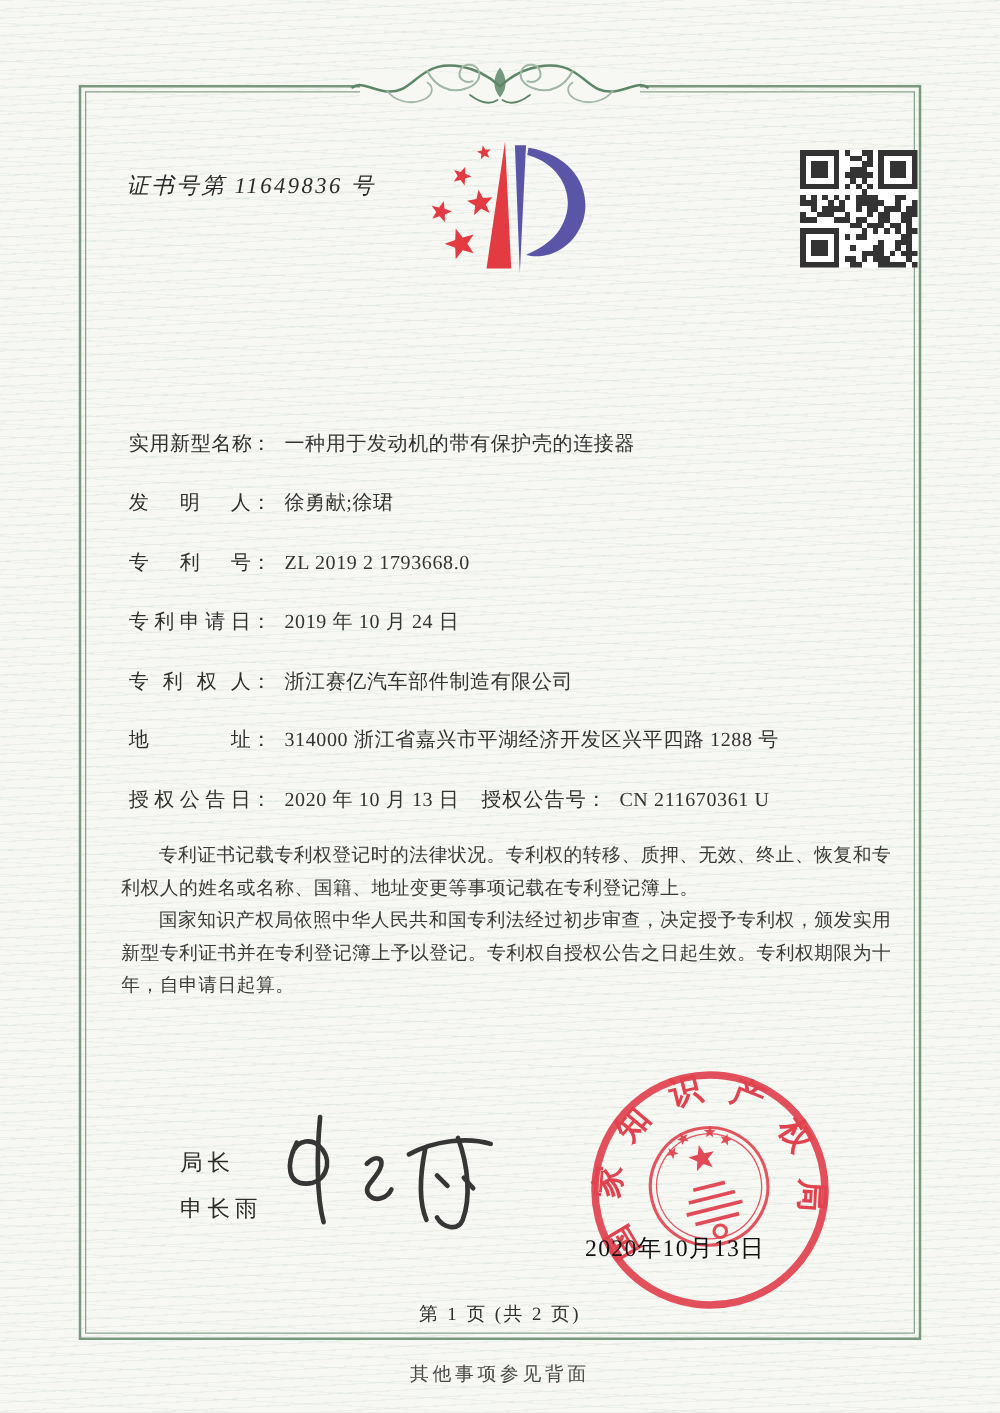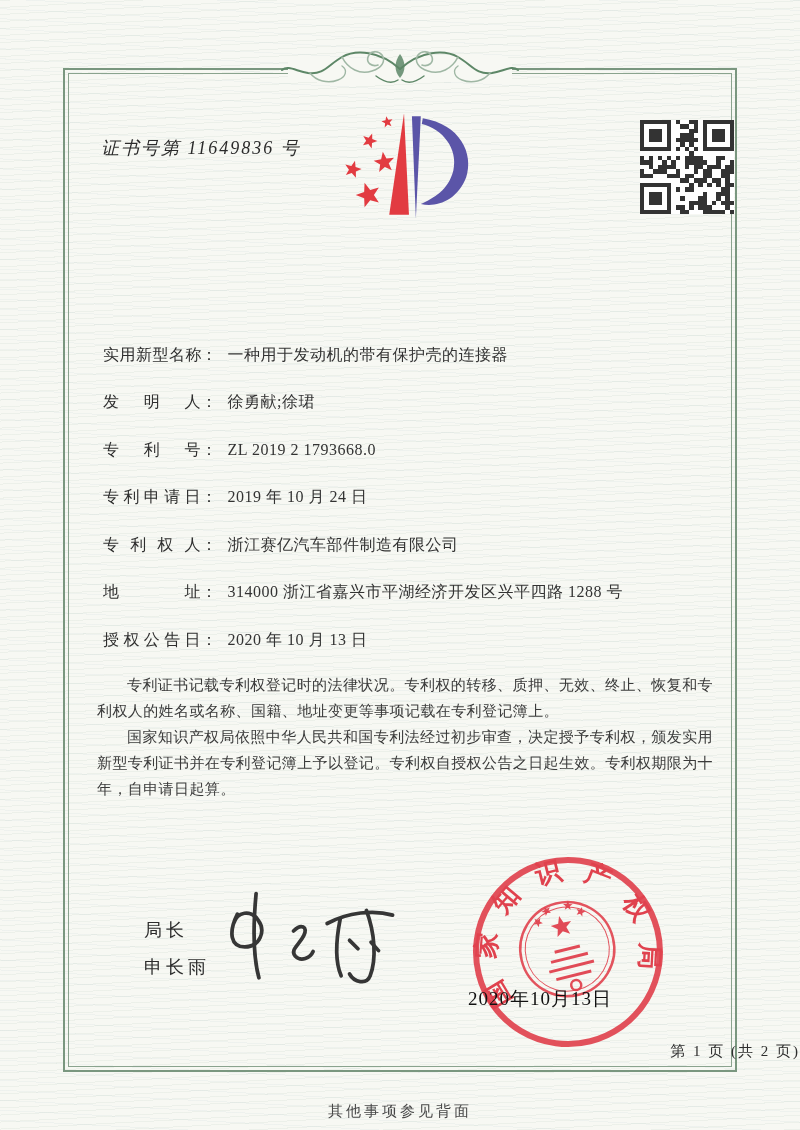--- a/index.html
+++ b/index.html
@@ -23,23 +23,23 @@
           vertical-align:bottom;}
   .fcolon{margin-right:10px;}
   .fvalue{color:#333;}
   .pair2{position:absolute;left:282px;top:0;white-space:nowrap;}
   .paras{left:97px;top:672px;width:616px;font-size:15px;line-height:26px;
          text-align:justify;color:#3a3a3a;letter-spacing:0.4px;}
   .paras p{margin:0;text-indent:2em;}
   .signer{left:108px;font-size:18px;letter-spacing:4px;color:#2b2b2b;margin-left:36px;}
   .seal-date{left:468px;top:986px;width:200px;text-align:left;font-size:19px;
              font-weight:400;color:#111;letter-spacing:1px;}
-  .page-no{left:0;top:1042px;width:100%;text-align:right;font-size:15px;letter-spacing:2px;}
+  .page-no{left:0;top:1042px;width:100%;text-align:center;font-size:15px;letter-spacing:2px;}
   .back-note{left:0;top:1090px;width:100%;text-align:center;font-size:15px;
-             letter-spacing:3px;color:#474747;margin-top:12px;}
+             letter-spacing:3px;color:#474747;}
   svg{display:block;}
 </style>
 </head>
 <body>
 
 <div class="page">
 
   <div class="abs frame-outer">
     <div class="frame-inner"></div>
   </div>
@@ -322,20 +322,23 @@
     <span class="flabel">专利申请日</span><span class="fcolon">：</span><span class="fvalue">2019 年 10 月 24 日</span>
   </div>
   <div class="abs field-row" style="top:535px">
     <span class="flabel">专利权人</span><span class="fcolon">：</span><span class="fvalue">浙江赛亿汽车部件制造有限公司</span>
   </div>
   <div class="abs field-row" style="top:582px">
     <span class="flabel">地址</span><span class="fcolon">：</span><span class="fvalue">314000 浙江省嘉兴市平湖经济开发区兴平四路 1288 号</span>
   </div>
   <div class="abs field-row" style="top:630px">
     <span class="flabel">授权公告日</span><span class="fcolon">：</span><span class="fvalue">2020 年 10 月 13 日</span>
+    <span class="pair2">
+      <span class="flabel" style="width:84px">授权公告号</span><span class="fcolon">：</span><span class="fvalue">CN 211670361 U</span>
+    </span>
   </div>
 
   <div class="abs paras">
     <p>专利证书记载专利权登记时的法律状况。专利权的转移、质押、无效、终止、恢复和专利权人的姓名或名称、国籍、地址变更等事项记载在专利登记簿上。</p>
     <p>国家知识产权局依照中华人民共和国专利法经过初步审查，决定授予专利权，颁发实用新型专利证书并在专利登记簿上予以登记。专利权自授权公告之日起生效。专利权期限为十年，自申请日起算。</p>
   </div>
 
   <div class="abs signer" style="top:918px">局长</div>
   <div class="abs signer" style="top:955px">申长雨</div>
 

